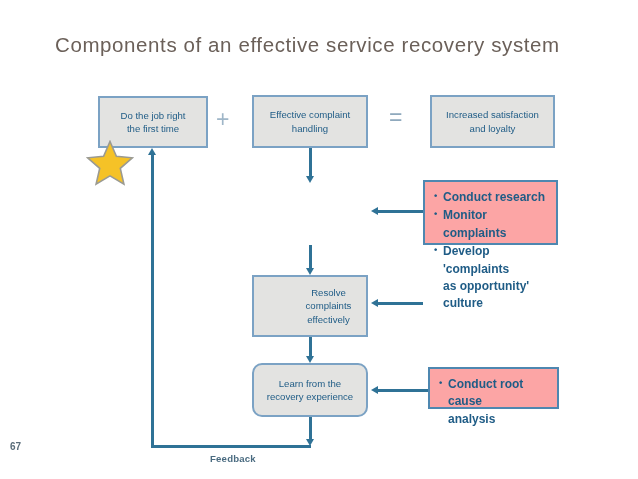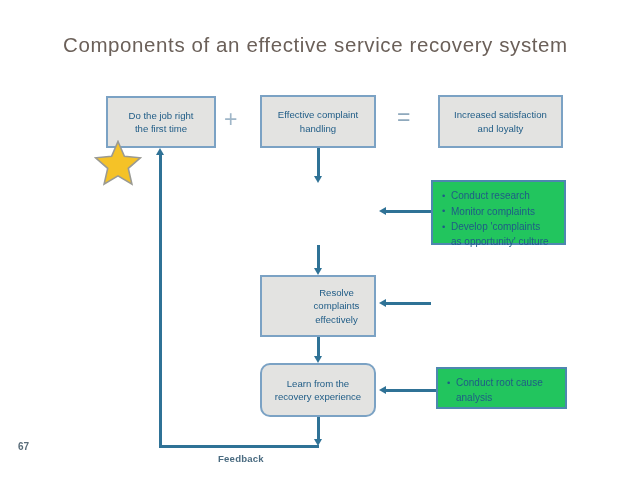--- a/index.html
+++ b/index.html
@@ -11,21 +11,21 @@
   body {
     width: 638px;
     height: 479px;
     position: relative;
     overflow: hidden;
     font-family: "Liberation Sans", "DejaVu Sans", sans-serif;
   }
 
   #slide {
     position: absolute;
-    left: 8px; top: 0;
+    left: 0; top: 0;
     width: 526px;
     height: 479px;
     background: #ffffff;
   }
 
   
   .slide-title {
     position: absolute;
     left: 55px;
     top: 33px;
@@ -51,27 +51,28 @@
     font-size: 9.6px;
     line-height: 1.38;
     z-index: 5;
   }
   .node .node-label { display: block; padding: 0 6px; }
 
   
   .panel {
     position: absolute;
     box-sizing: border-box;
-    background: #22c55e;
+    background: #fca5a5;
     border: 2px solid #4e87b0;
     color: #1f5c86;
-    font-size: 10px;
+    font-size: 12px;
     line-height: 1.45;
     padding: 7px 8px 7px 9px;
     z-index: 5;
+    font-weight: bold;
   }
   .panel ul {
     margin: 0;
     padding: 0;
     list-style: none;
   }
   .panel li {
     position: relative;
     padding-left: 9px;
     margin: 0 0 1px 0;

